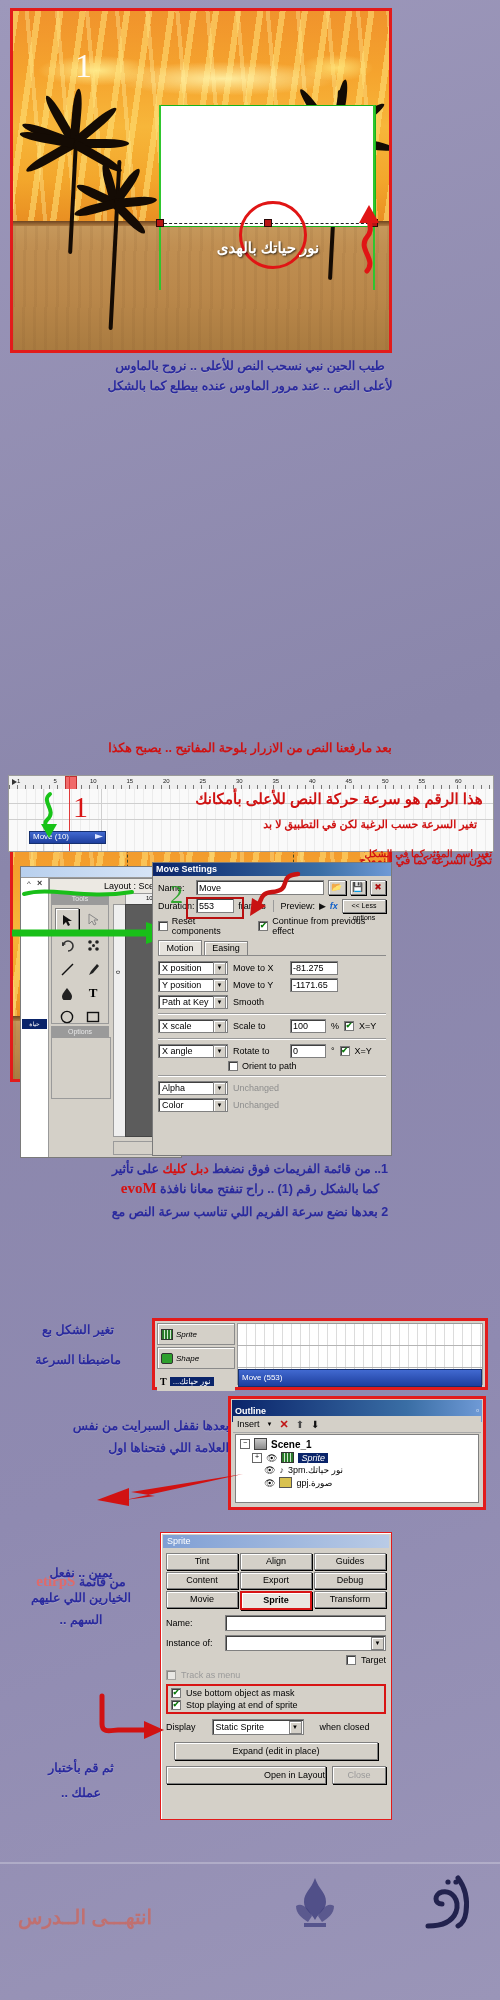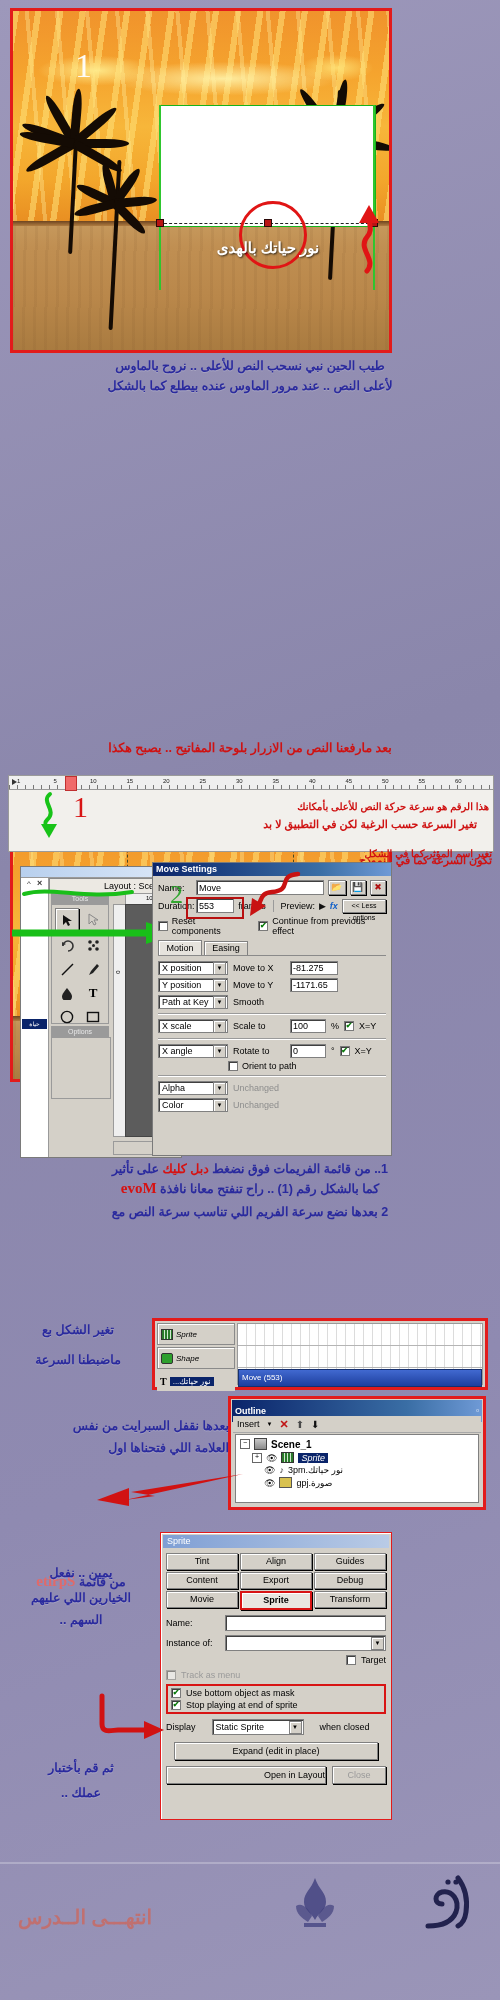--- a/index.html
+++ b/index.html
@@ -264,28 +264,38 @@
           <span style="position: absolute; top: 2px; font-size: 6px; color: rgb(34, 34, 34); left: 263.5px;">35</span>
           <span style="position: absolute; top: 2px; font-size: 6px; color: rgb(34, 34, 34); left: 300px;">40</span>
           <span style="position: absolute; top: 2px; font-size: 6px; color: rgb(34, 34, 34); left: 336.5px;">45</span>
           <span style="position: absolute; top: 2px; font-size: 6px; color: rgb(34, 34, 34); left: 373px;">50</span>
           <span style="position: absolute; top: 2px; font-size: 6px; color: rgb(34, 34, 34); left: 409.5px;">55</span>
           <span style="position: absolute; top: 2px; font-size: 6px; color: rgb(34, 34, 34); left: 446px;">60</span>
         </div>
       <div style="position:absolute;left:56px;top:0;width:10px;height:13px;background:#f06a6a;border:1px solid #c03030;"></div>
       <div style="position:absolute;left:3px;top:3px;width:0;height:0;border-left:5px solid #333;border-top:3px solid transparent;border-bottom:3px solid transparent;"></div>
     </div>
+    <div style="position:absolute;left:0;top:13px;right:0;bottom:0;
+         background:repeating-linear-gradient(90deg,#fafafa 0 8px,#ececec 8px 9px);">
+      <div style="position:absolute;left:0;right:0;top:14px;height:1px;background:#cfcfcf;"></div>
+      <div style="position:absolute;left:0;right:0;top:30px;height:1px;background:#cfcfcf;"></div>
+      <div style="position:absolute;left:34px;top:0;bottom:0;width:1px;background:#cfcfcf;"></div>
+      <div style="position:absolute;left:92px;top:0;bottom:0;width:1px;background:#cfcfcf;"></div>
+      <div style="position:absolute;left:60px;top:-13px;bottom:0;width:1px;background:#e03a3a;"></div>
+      <div class="movebar" style="left:20px;top:42px;width:72px;height:11px;">Move (10)</div>
+      <div style="position:absolute;left:86px;top:45px;width:8px;height:5px;background:#dfe7ff;clip-path:polygon(0 0,100% 50%,0 100%);"></div>
+    </div>
 
     <svg class="anno" style="left:28px;top:16px;" width="26" height="46" viewBox="0 0 26 46">
       <path d="M13 2 C 3 10, 21 18, 10 28 C 5 33, 12 36, 12 40" stroke="#18c318" stroke-width="4" fill="none" stroke-linecap="round"></path>
       <path d="M12 46 L4 32 L20 32 Z" fill="#18c318"></path>
     </svg>
     <div style="position:absolute;left:64px;top:16px;color:#d81414;font-family:'Liberation Serif',serif;font-size:30px;line-height:1;">1</div>
 
-    <div class="arabic-red rtl" style="position:absolute;right:4px;top:22px;width:300px;font-size:10px;text-align:right;">هذا الرقم هو سرعة حركة النص للأعلى بأمكانك</div>
+    <div class="arabic-red rtl" style="position:absolute;right:4px;top:14px;width:300px;font-size:15px;">هذا الرقم هو سرعة حركة النص للأعلى بأمكانك</div>
     <div class="arabic-red rtl" style="position:absolute;right:16px;top:40px;width:300px;font-size:11px;text-align:right;">تغير  السرعة حسب الرغبة لكن في التطبيق لا بد</div>
   </div>
   <div class="arabic-red rtl" style="position:absolute;right:8px;top:852px;width:300px;font-size:11px;text-align:right;">تكون السرعة كما في النموذج</div>
 
   <div style="position:absolute;left:20px;top:866px;width:160px;height:290px;background:#d4d0c8;border:1px solid #7a7a7a;">
     <div style="position:absolute;left:0;top:0;right:0;height:10px;background:linear-gradient(90deg,#b8d0ee,#dce8f8);border-bottom:1px solid #9a9a9a;"></div>
 
     <div style="position:absolute;left:28px;top:11px;right:0;height:14px;background:#ece9e3;border:1px solid #8a8a8a;border-bottom:none;display:flex;align-items:center;padding-left:6px;">
       <span style="font-size:9px;padding-left:48px;">Layout : Scene_1</span>
     </div>

